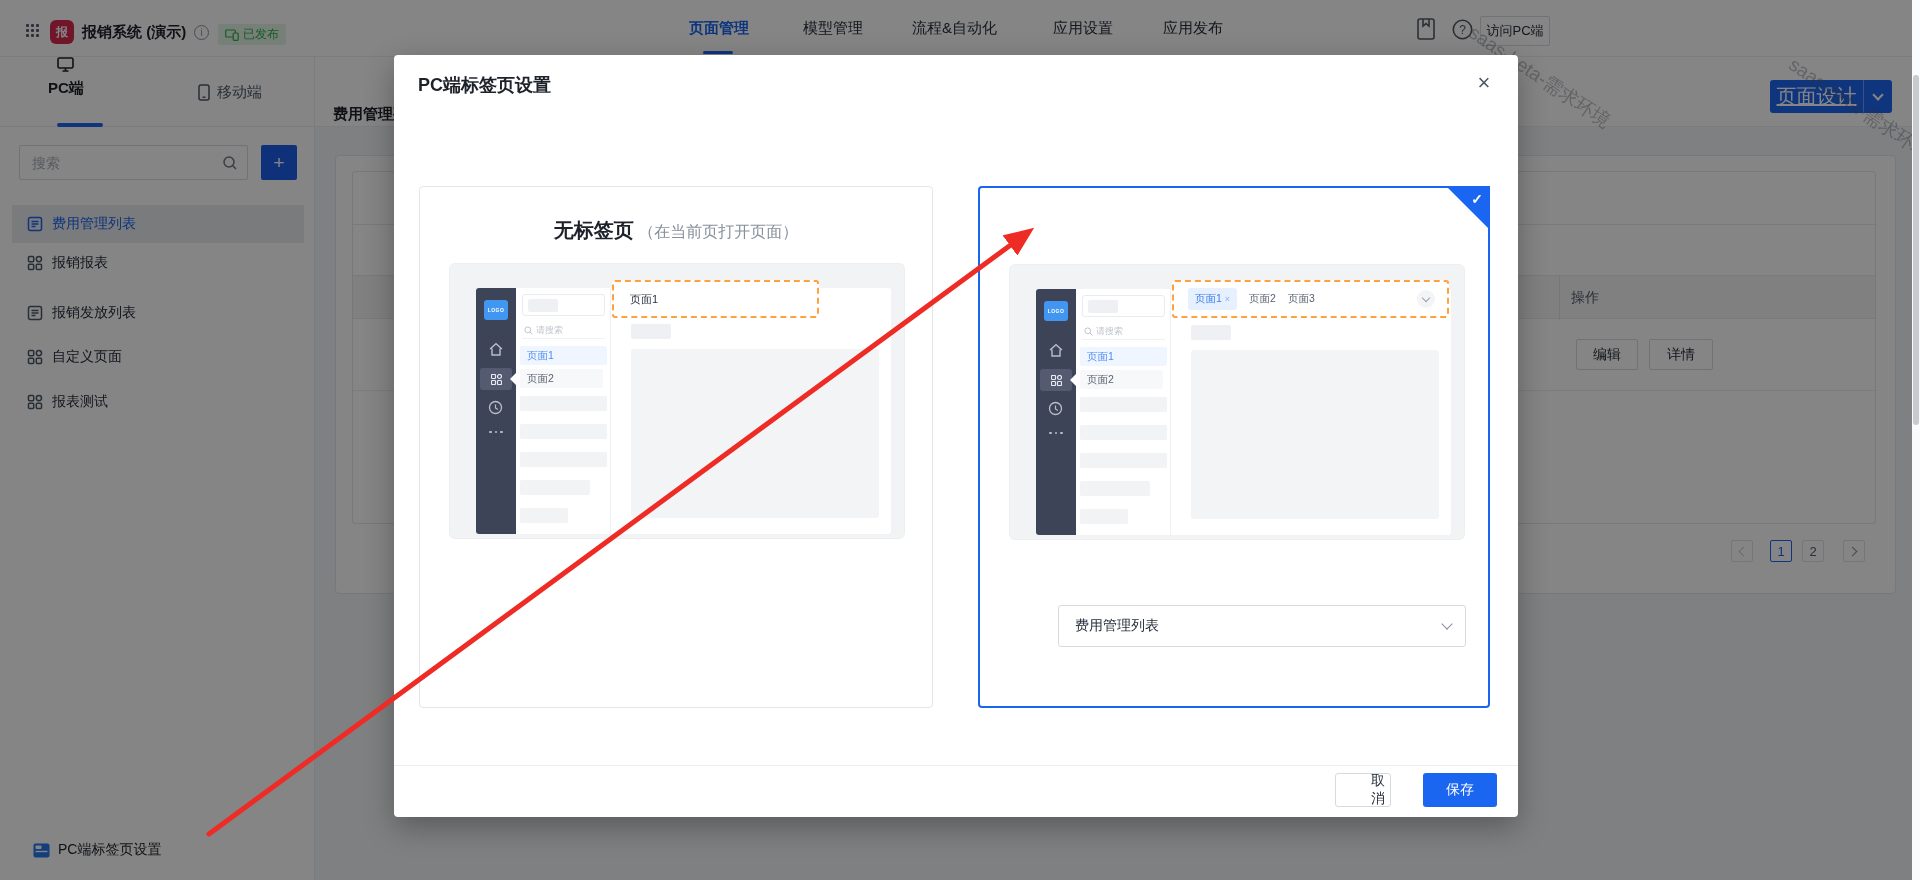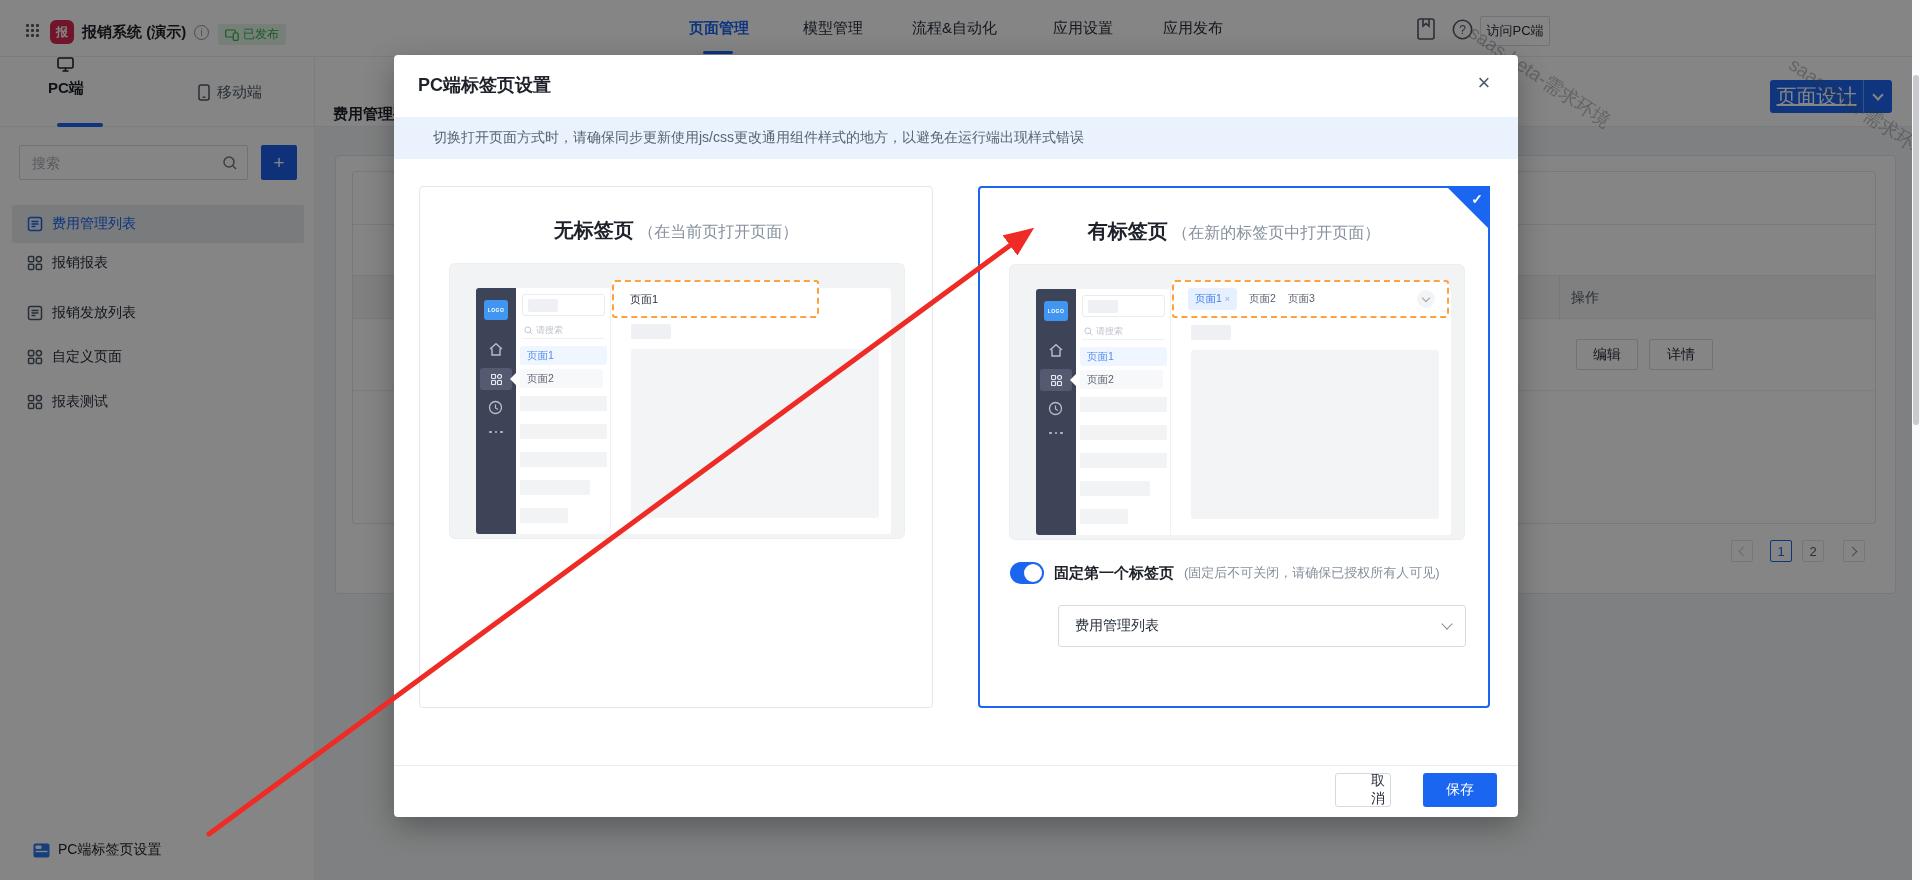--- a/index.html
+++ b/index.html
@@ -305,21 +305,20 @@
 
   <div class="overlay"></div>
 
   <div class="scrolltrack">
     <div class="scrollthumb"></div>
   </div>
 
   <div class="modal">
     <div class="m-title">PC端标签页设置</div>
     <div class="m-close">×</div>
-    <div class="m-banner">切换打开页面方式时，请确保同步更新使用js/css更改通用组件样式的地方，以避免在运行端出现样式错误</div>
 
     <div class="opt-card plain" style="left:25px;width:514px;">
       <div class="opt-title"><b>无标签页</b> <span>（在当前页打开页面）</span></div>
       <div class="mockpanel">
         <div class="mockwin">
           <div class="rail">
             <div class="logo">LOGO</div>
             <span class="ricon" style="top:54px;">
                 <svg width="16" height="15" viewBox="0 0 16 15">
                   <path d="M2,7 L8,1.8 L14,7 M4,6.4 V13 h8 V6.4" fill="none" stroke="#b9bdc9" stroke-width="1.4"></path>
@@ -373,21 +372,20 @@
             <div class="smallbar"></div>
             <div class="bigrect"></div>
           </div>
         </div>
       </div>
     </div>
 
     <div class="opt-card selected" style="left:584px;width:512px;">
       <div class="corner"></div>
       <div class="cornercheck">✓</div>
-      <div class="opt-title"><b>有标签页</b> <span>（在新的标签页中打开页面）</span></div>
       <div class="mockpanel">
         <div class="mockwin">
           <div class="rail">
             <div class="logo">LOGO</div>
             <span class="ricon" style="top:54px;">
                 <svg width="16" height="15" viewBox="0 0 16 15">
                   <path d="M2,7 L8,1.8 L14,7 M4,6.4 V13 h8 V6.4" fill="none" stroke="#b9bdc9" stroke-width="1.4"></path>
                 </svg>
               </span>
             <div class="selbox">
@@ -443,27 +441,20 @@
               <span class="tabchev">
                   <i></i>
                 </span>
             </div>
             <div class="smallbar"></div>
             <div class="bigrect"></div>
           </div>
         </div>
       </div>
 
-      <div class="togglerow">
-        <div class="toggle">
-            <div class="knob"></div>
-          </div>
-        <span class="pinlabel">固定第一个标签页</span>
-        <span class="pinhint">(固定后不可关闭，请确保已授权所有人可见)</span>
-      </div>
       <div class="mselect">
         <span>费用管理列表</span>
         <span class="sp"></span>
         <span class="chev"></span>
       </div>
     </div>
 
     <div class="m-footline"></div>
     <div class="btn ghost">取消</div>
     <div class="btn primary">保存</div>

